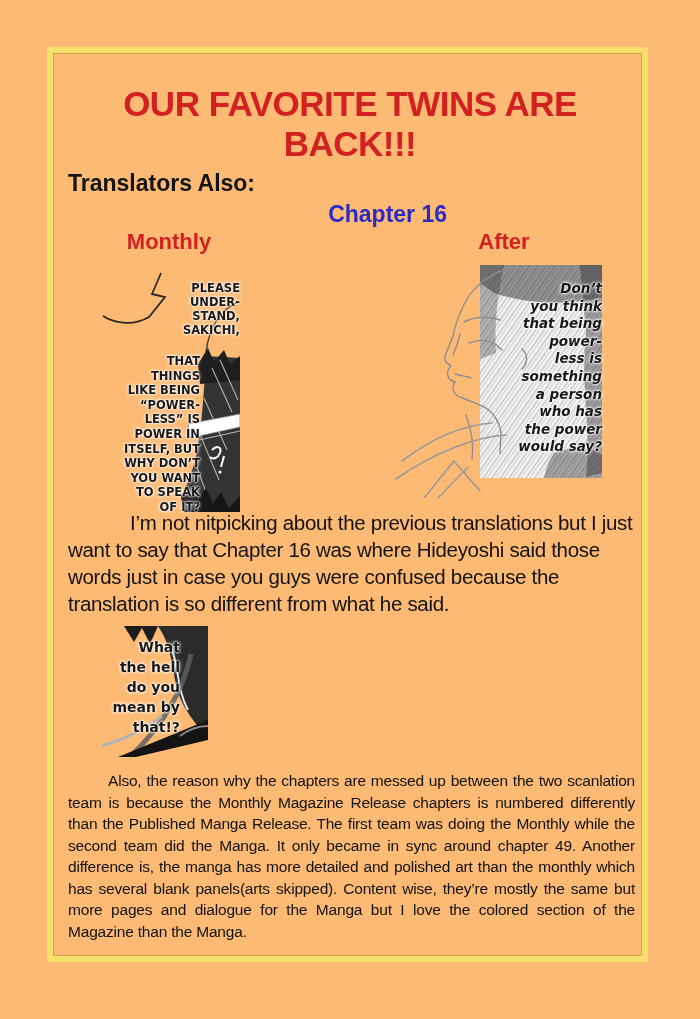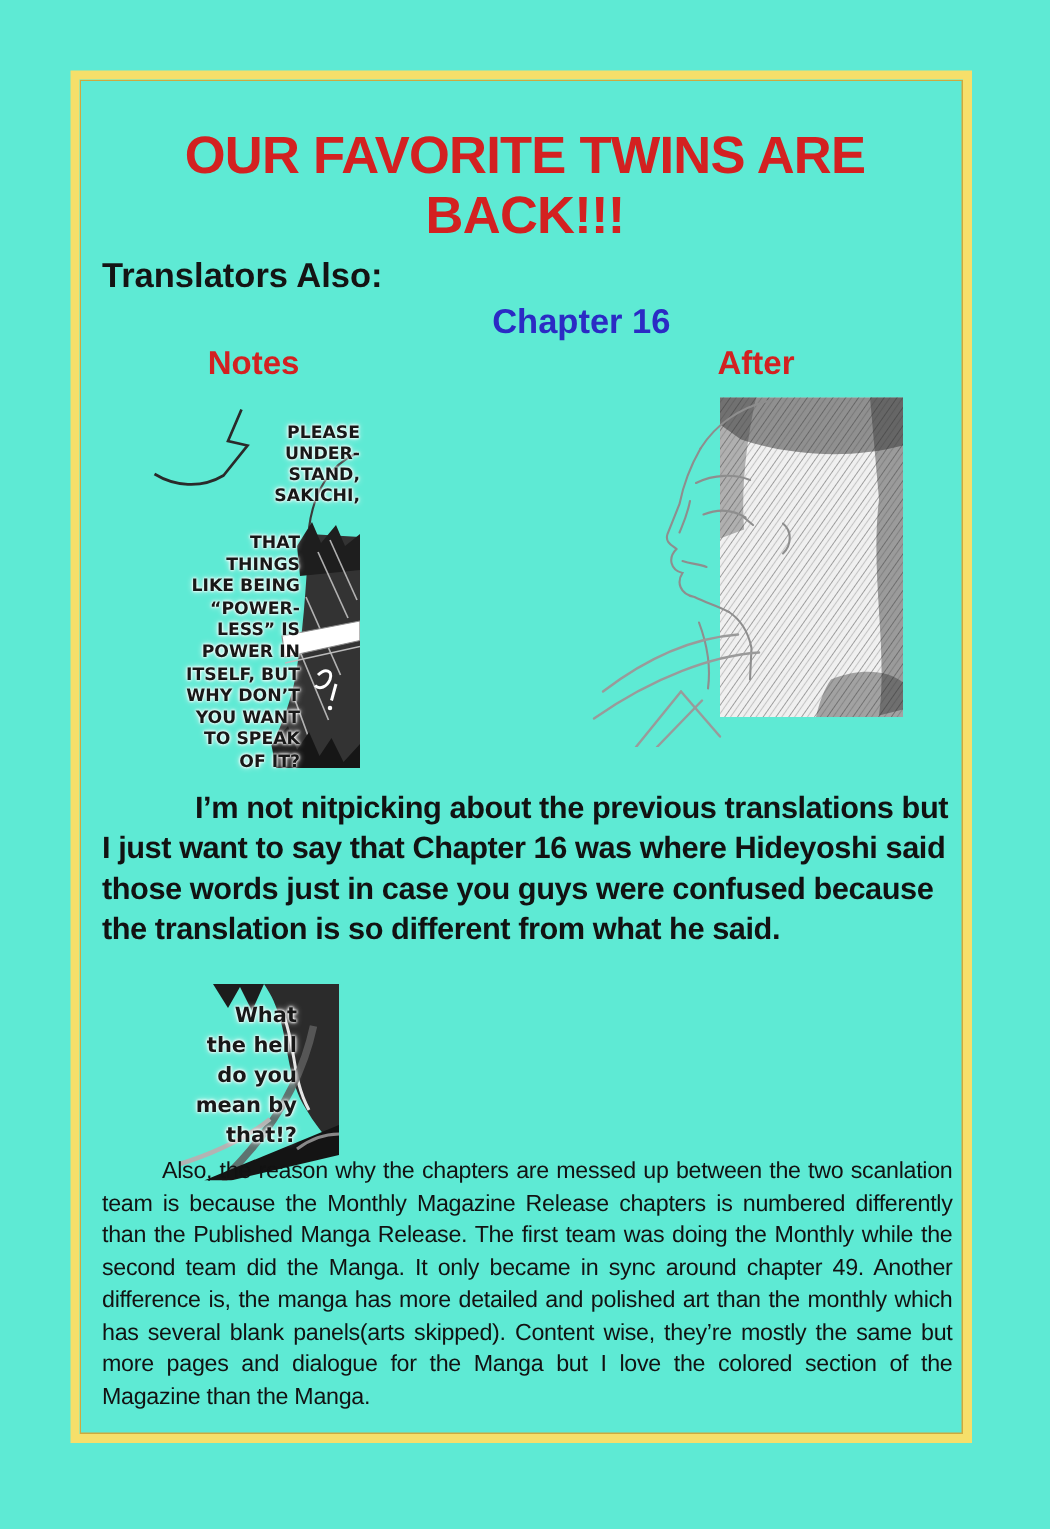--- a/index.html
+++ b/index.html
@@ -1,20 +1,20 @@
 <!DOCTYPE html>
 <html><head>
 <meta charset="utf-8">
 <style>
   * { margin: 0; padding: 0; box-sizing: border-box; }
   body { background: #ffffff; font-family: "Liberation Sans", sans-serif; }
   .page {
     position: relative;
     width: 700px; height: 1019px;
-    background: #5eead4;
+    background: #fdba74;
     overflow: hidden;
   }
   .frame {
     position: absolute;
     left: 47px; top: 47px;
     width: 601px; height: 915px;
     border: 6px solid #f6df6a;
     box-shadow: inset 0 0 0 1px #cfa93d;
   }
   .title {
@@ -41,44 +41,43 @@
     font-size: 22px; font-weight: bold; color: #d32121;
   }
   .before-label { left: 104px; }
   .after-label  { left: 439px; }
 
   .panel { position: absolute; }
   .panel svg { position: absolute; left: 0; top: 0; width: 100%; height: 100%; }
 
   .panel-before { left: 100px; top: 264px; width: 140px; height: 248px; }
   .panel-after  { left: 394px; top: 263px; width: 212px; height: 235px; }
-  .panel-reaction { left: 112px; top: 626px; width: 114px; height: 131px; margin-top: 30px; }
+  .panel-reaction { left: 94px; top: 626px; width: 114px; height: 131px; }
 
   .comic-text {
     position: absolute;
     font-family: "DejaVu Sans", sans-serif;
     font-weight: bold; color: #181818;
     text-align: right; white-space: pre-line;
     text-shadow: 0 0 2px #fff, 0 0 2px #fff, 0 0 4px #fff;
   }
   .bubble1 { left: 74px; top: 17px; width: 66px; font-size: 11.5px; line-height: 14px; }
   .bubble2 { left: 4px;  top: 90px; width: 96px; font-size: 11.5px; line-height: 14.6px; }
   .quote   {
     left: 82px; top: 17px; width: 126px;
     font-style: italic; font-size: 13.5px; line-height: 17.6px;
   }
   .reaction-text { left: 0; top: 11px; width: 86px; font-size: 14px; line-height: 20px; }
 
   .para1 {
     position: absolute;
     left: 68px; top: 509px; width: 567px;
-    font-size: 20.5px; line-height: 27px; font-weight: 700;
+    font-size: 20.5px; line-height: 27px; font-weight: 400;
     letter-spacing: -0.3px; color: #121212;
     text-indent: 62px;
-    margin-top: 16px;
   }
   .aside {
     position: absolute;
     left: 240px; top: 669px; width: 330px;
     text-align: center; white-space: pre-line;
     font-size: 19px; line-height: 25px; font-weight: 600; color: #121212;
   }
   .para2 {
     position: absolute;
     left: 68px; top: 770px; width: 567px;
@@ -93,21 +92,21 @@
 <div class="page">
 
   <div class="frame"></div>
 
   <div class="title">OUR FAVORITE TWINS ARE BACK!!!</div>
 
   <div class="tn-label">Translators Also:</div>
 
   <div class="chapter">Chapter 16</div>
 
-  <div class="before-label">Notes</div>
+  <div class="before-label">Monthly</div>
   <div class="after-label">After</div>
 
   <div class="panel panel-before">
     <svg viewBox="0 0 140 248">
       <path d="M3,52 C16,60 34,62 49,53 L65,33 L52,30 L61,9" fill="none" stroke="#2a2a2a" stroke-width="1.8"></path>
       <path d="M138,38 C120,46 109,64 106,88" fill="none" stroke="#3a3a3a" stroke-width="1.4"></path>
       <path d="M106,92 C104,128 102,162 96,192 C92,209 87,221 81,233 L88,248 L140,248 L140,94 Z" fill="#333333"></path>
       <path d="M98,100 L108,84 L114,98 L124,86 L130,100 L140,92 L140,116 L100,120 Z" fill="#1e1e1e"></path>
       <g stroke="#c9c9c9" stroke-width="1.1" opacity="0.85" fill="none">
         <path d="M112,104 L132,148"></path>
@@ -167,20 +166,30 @@
         <path d="M72,152 C78,168 80,181 78,196"></path>
       </g>
       <g fill="none" stroke="#9a9a9a" stroke-width="1.6" stroke-linecap="round">
         <path d="M8,198 C42,172 72,162 98,160"></path>
         <path d="M2,216 C42,188 82,174 112,172"></path>
         <path d="M30,235 L60,198"></path>
         <path d="M44,235 L74,204"></path>
         <path d="M60,198 L86,228"></path>
       </g>
     </svg>
+    <div class="comic-text quote">Don’t
+you think
+that being
+power-
+less is
+something
+a person
+who has
+the power
+would say?</div>
   </div>
 
   <div class="para1">I’m not nitpicking about the previous translations but I just want to say that Chapter 16 was where Hideyoshi said those words just in case you guys were confused because the translation is so different from what he said.</div>
 
   <div class="panel panel-reaction">
     <svg viewBox="0 0 114 131">
       <path d="M30,0 L40,16 L48,2 L56,18 L64,0 Z" fill="#1c1c1c"></path>
       <path d="M64,0 C82,26 76,54 90,80 C98,94 106,104 114,110 L114,0 Z" fill="#2b2b2b"></path>
       <path d="M76,18 C86,42 82,62 94,84" stroke="#e6e6e6" stroke-width="2" fill="none"></path>
       <path d="M36,131 C64,104 88,70 97,28" stroke="#5e5e5e" stroke-width="5" fill="none" opacity="0.85"></path>

